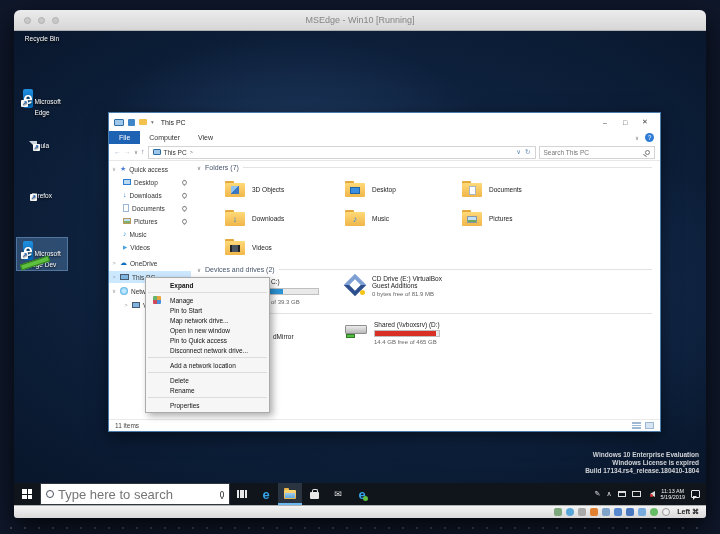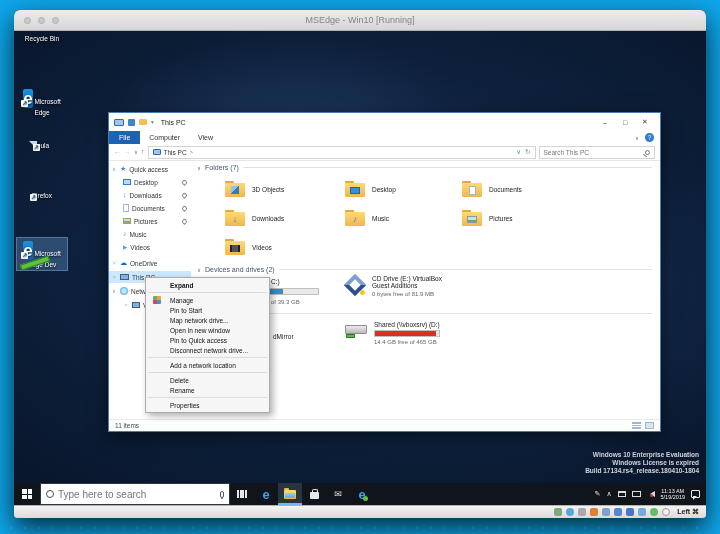--- a/index.html
+++ b/index.html
@@ -1,17 +1,17 @@
 <!DOCTYPE html>
 <html><head>
 <meta charset="utf-8">
 <style>
   *{margin:0;padding:0;box-sizing:border-box;font-family:"Liberation Sans",sans-serif}
   html,body{background:#040404}
-  .stage{position:relative;width:720px;height:534px;background:#0ea5e9;overflow:hidden}
+  .stage{position:relative;width:720px;height:534px;background:#0f172a;overflow:hidden}
   .dots-row{position:absolute;left:10px;right:10px;top:527px;height:2px;
     background:repeating-linear-gradient(90deg,rgba(190,200,210,.28) 0 2px,transparent 2px 14px)}
   
   .vm{position:absolute;left:14px;top:10px;width:692px;height:508px;border-radius:6px 6px 3px 3px;
     overflow:hidden;box-shadow:0 10px 26px rgba(0,0,0,.75);background:#0b1b33}
   .mtb{height:21px;background:linear-gradient(#ececec,#d6d6d6);border-bottom:1px solid #b0b0b0;
     position:relative;display:flex;align-items:center;justify-content:center}
   .lights{position:absolute;left:10px;top:7px;display:flex;gap:7px}
   .light{width:7px;height:7px;border-radius:50%;background:#c9c9c9;border:1px solid #b0b0b0}
   .mtitle{font-size:9px;color:#858585}
@@ -45,21 +45,21 @@
   
   .wm{position:absolute;right:7px;top:420px;text-align:right;color:rgba(255,255,255,.80);
     font-size:6.5px;line-height:8px;font-weight:600}
   
   .taskbar{position:absolute;left:0;right:0;top:452px;height:22px;background:#10141b;display:flex;align-items:stretch}
   .tb-start{width:26px;display:flex;align-items:center;justify-content:center}
   .winlogo{width:10px;height:10px;display:grid;grid-template-columns:1fr 1fr;grid-template-rows:1fr 1fr;gap:1px}
   .winlogo i{background:#fff;display:block}
   .tb-search{width:190px;background:#fff;border:1px solid #30363e;display:flex;align-items:center;gap:4px;padding:0 5px}
   .tb-search .circ{width:8px;height:8px;border:1.5px solid #47525e;border-radius:50%;flex:0 0 auto}
-  .tb-search input{border:0;outline:0;flex:1;font-size:10px;color:#4a4a4a;background:transparent;min-width:0}
+  .tb-search input{border:0;outline:0;flex:1;font-size:13px;color:#4a4a4a;background:transparent;min-width:0}
   .mic{width:4px;height:7px;border:1px solid #555;border-radius:2px;flex:0 0 auto;box-shadow:0 2px 0 -1px #555}
   .tb-btn{width:24px;display:flex;align-items:center;justify-content:center;position:relative}
   .tb-btn.active{background:#2a3340;box-shadow:inset 0 -2px 0 #6cb8f0}
   .tv-ic{width:10px;height:8px;background:linear-gradient(90deg,#e8e8e8 0 2px,transparent 2px 3px,#e8e8e8 3px 7px,transparent 7px 8px,#e8e8e8 8px 10px)}
   .e-blue{color:#35a3e8;font-size:13px;font-weight:bold;line-height:13px}
   .fold-tb{width:12px;height:9px;background:linear-gradient(#ffd978,#eab54a);border-radius:1px;position:relative}
   .fold-tb::before{content:"";position:absolute;left:0;top:-2px;width:5px;height:2px;background:#eab54a;border-radius:1px 1px 0 0}
   .fold-tb::after{content:"";position:absolute;left:1px;top:3px;right:1px;bottom:1px;background:linear-gradient(#9ecbf0,#5fa8dd)}
   .bag{width:9px;height:7px;background:#e8e8e8;border-radius:1px;position:relative;margin-top:2px}
   .bag::before{content:"";position:absolute;left:2px;top:-3px;width:4px;height:3px;border:1px solid #e8e8e8;border-bottom:none;border-radius:2px 2px 0 0}

